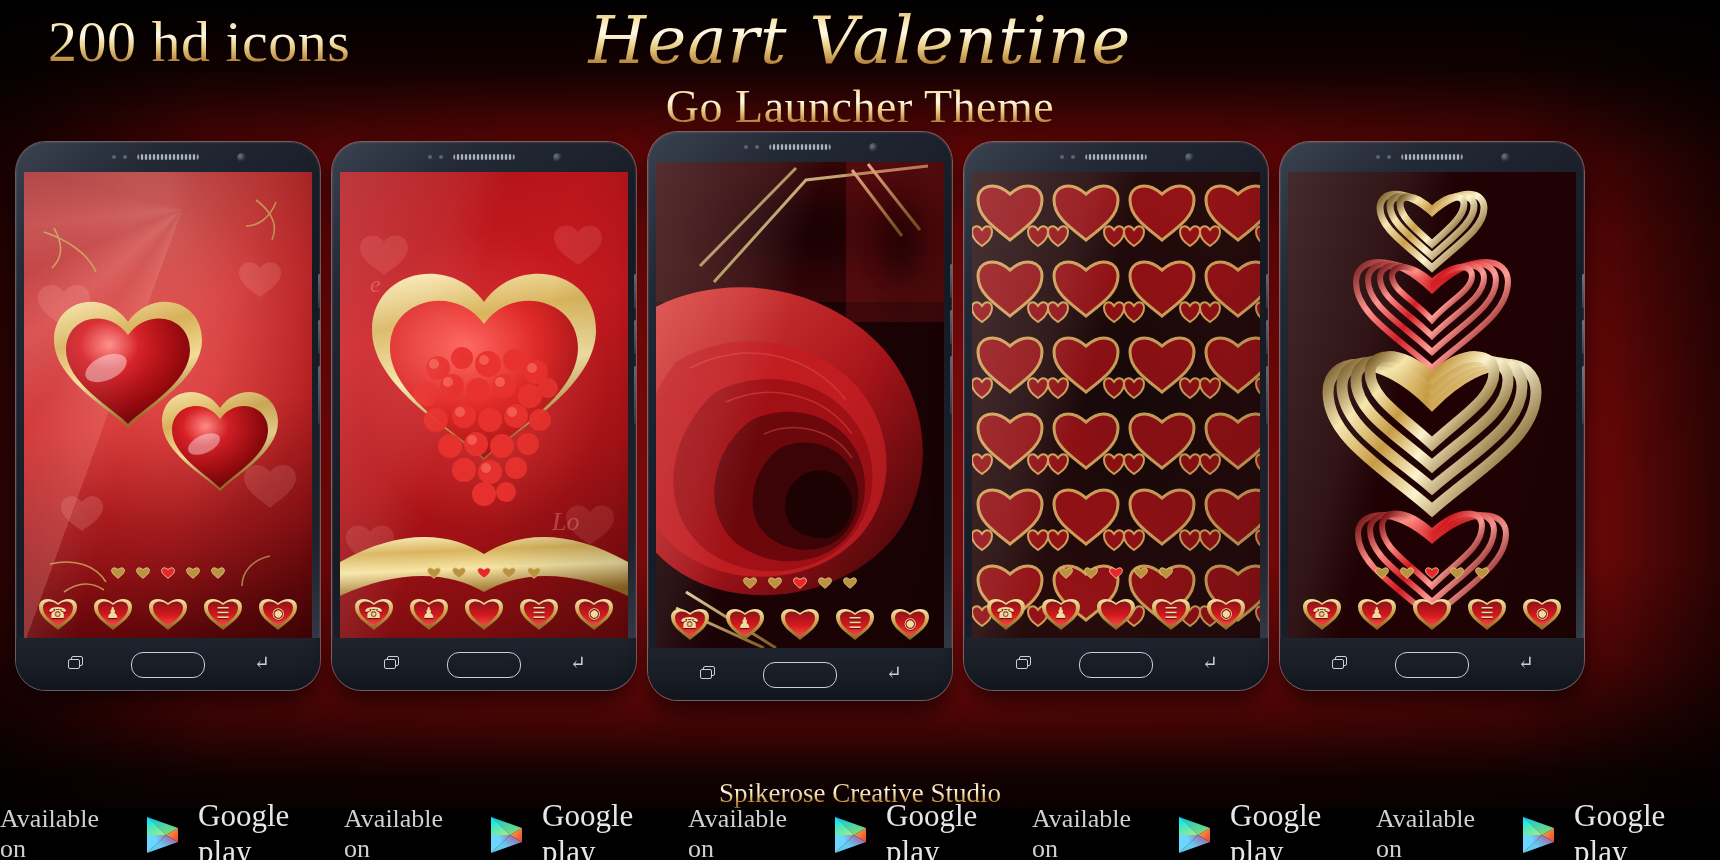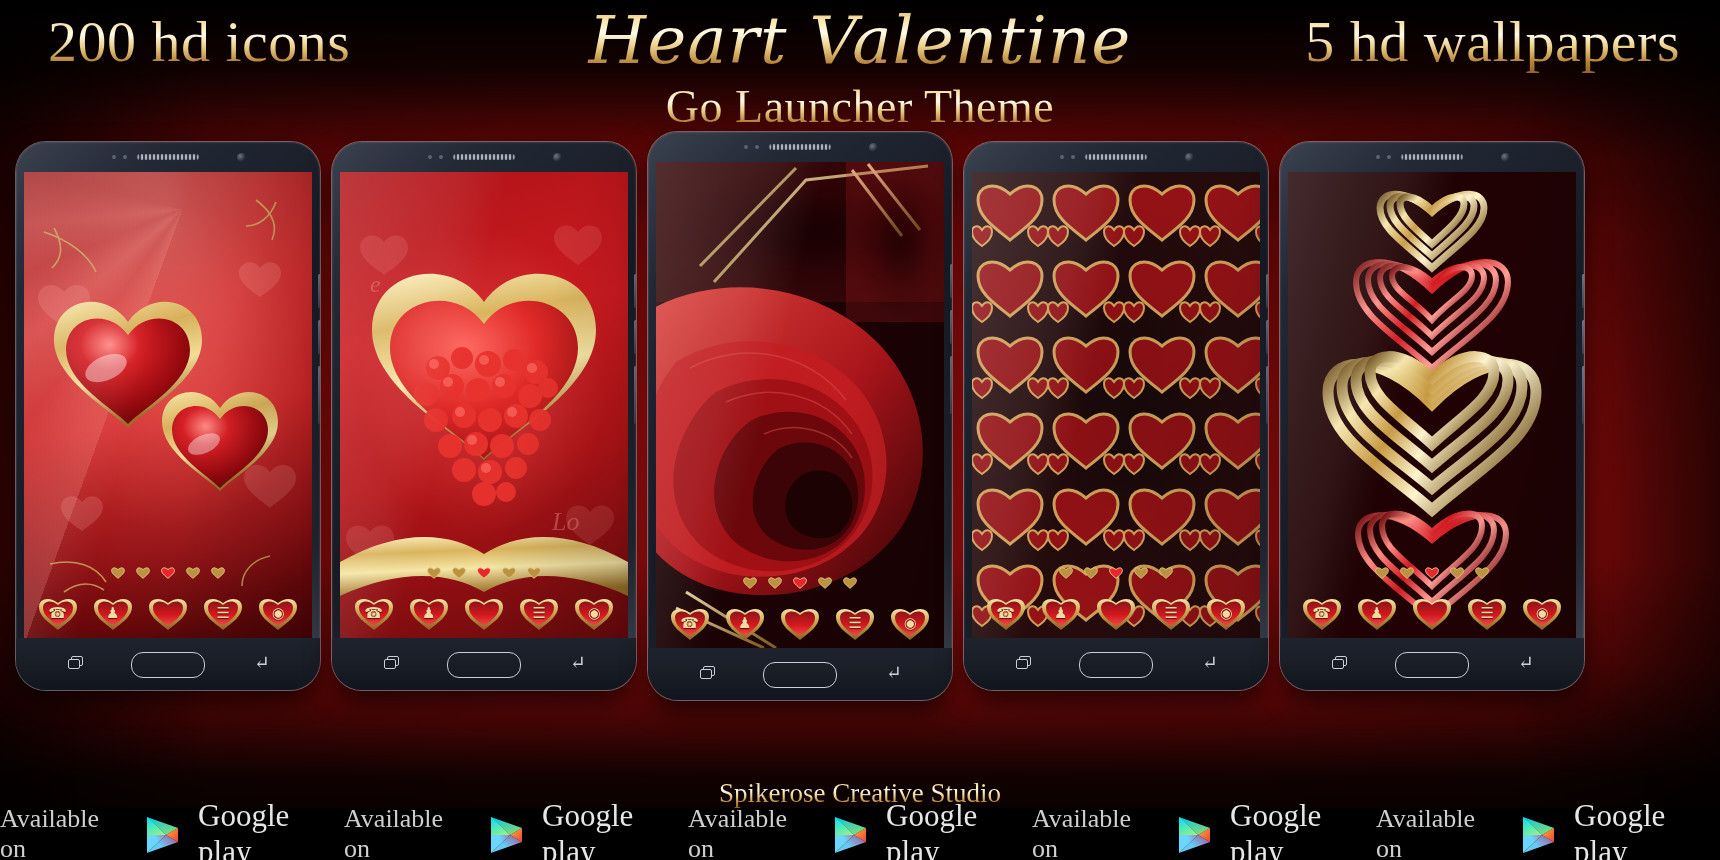--- a/index.html
+++ b/index.html
@@ -253,21 +253,20 @@
   <div id="vig-top"></div>
   <div id="vig-bottom"></div>
   <div id="vig-sides"></div>
 
   <div id="headline-left" class="gold-text gold-fallback">200 hd icons</div>
 
   <div id="title-main" class="gold-text gold-fallback">Heart Valentine</div>
 
   <div id="title-sub" class="gold-text gold-fallback">Go Launcher Theme</div>
 
-  <div id="headline-right" class="gold-text gold-fallback">5 hd wallpapers</div>
 
   <div id="phone-row">
 
     <div class="phone" style="left:16px;">
       <div class="bezel-top">
         <span class="sensor-dots">
             <i></i>
             <i></i>
           </span>
         <span class="speaker"></span>

